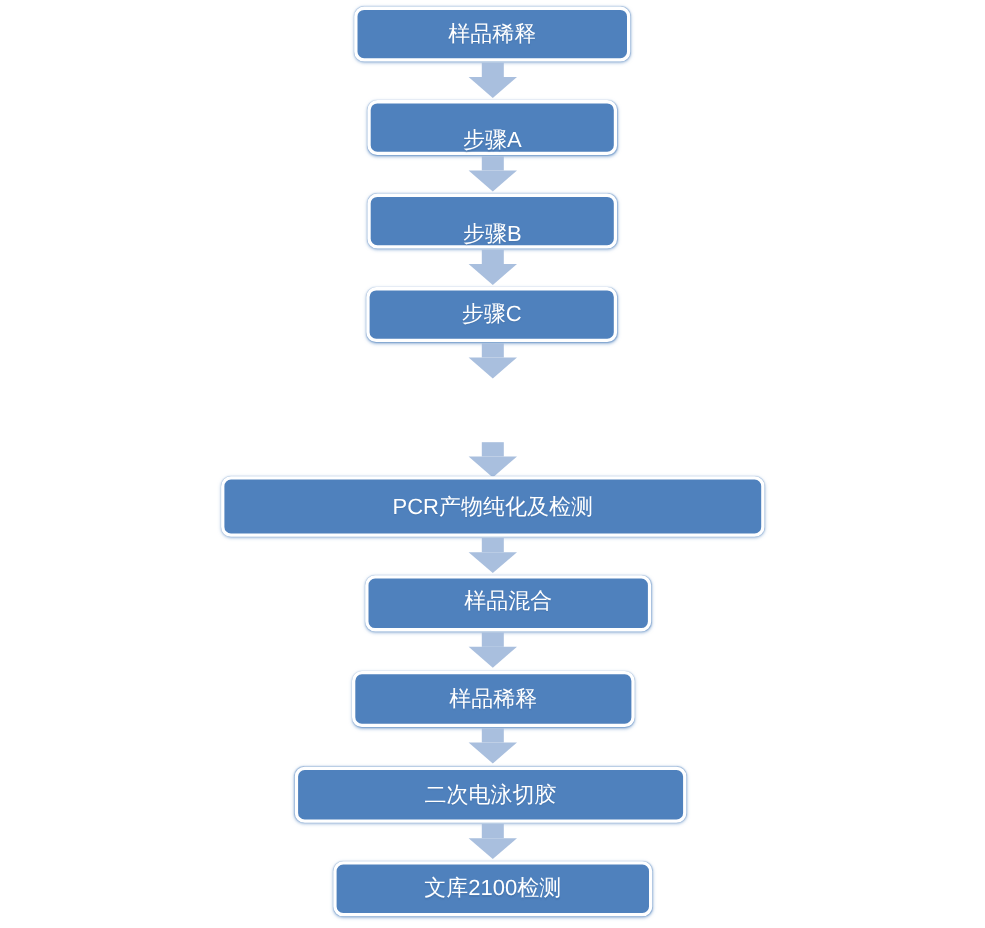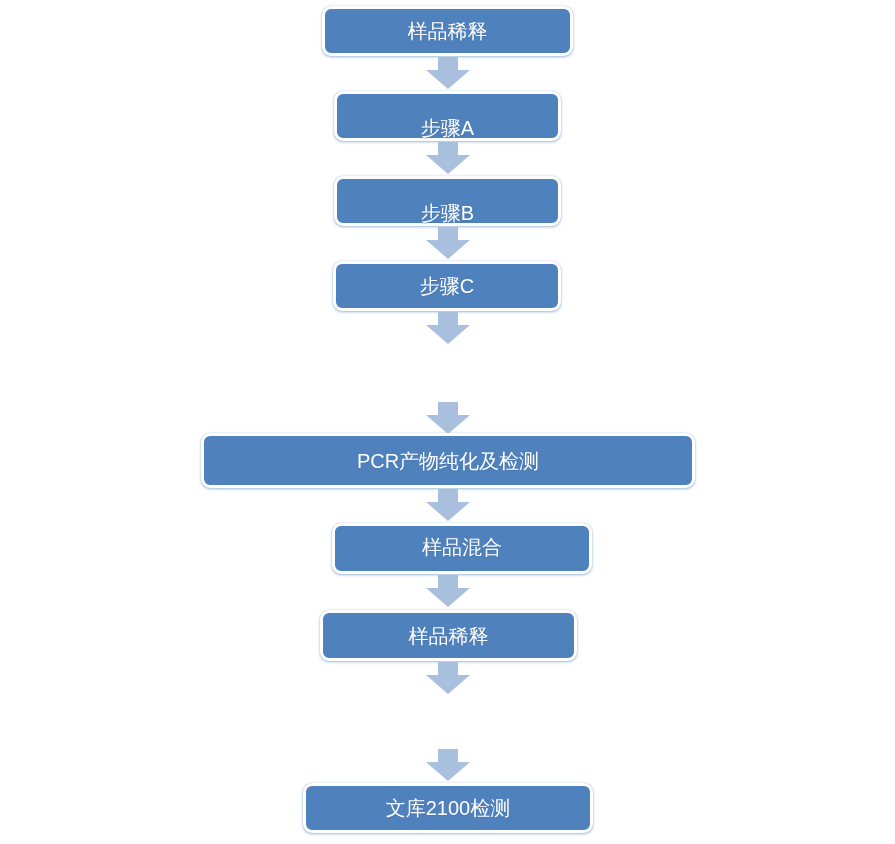--- a/index.html
+++ b/index.html
@@ -119,20 +119,23 @@
 
   <div class="flow-box" style="left:320px; top:610px; width:257px; height:51px;">
     <span class="label">样品稀释</span>
   </div>
 
   <div class="arrow" style="left:426px; top:662px;">
     <div class="stem"></div>
     <div class="head"></div>
   </div>
 
+  <div class="flow-box" style="left:268px; top:697px; width:356px; height:51px;">
+    <span class="label">二次电泳切胶</span>
+  </div>
 
   <div class="arrow" style="left:426px; top:749px;">
     <div class="stem"></div>
     <div class="head"></div>
   </div>
 
   <div class="flow-box" style="left:303px; top:783px; width:290px; height:50px;align-items:center;">
     <span class="label">文库2100检测</span>
   </div>
 

